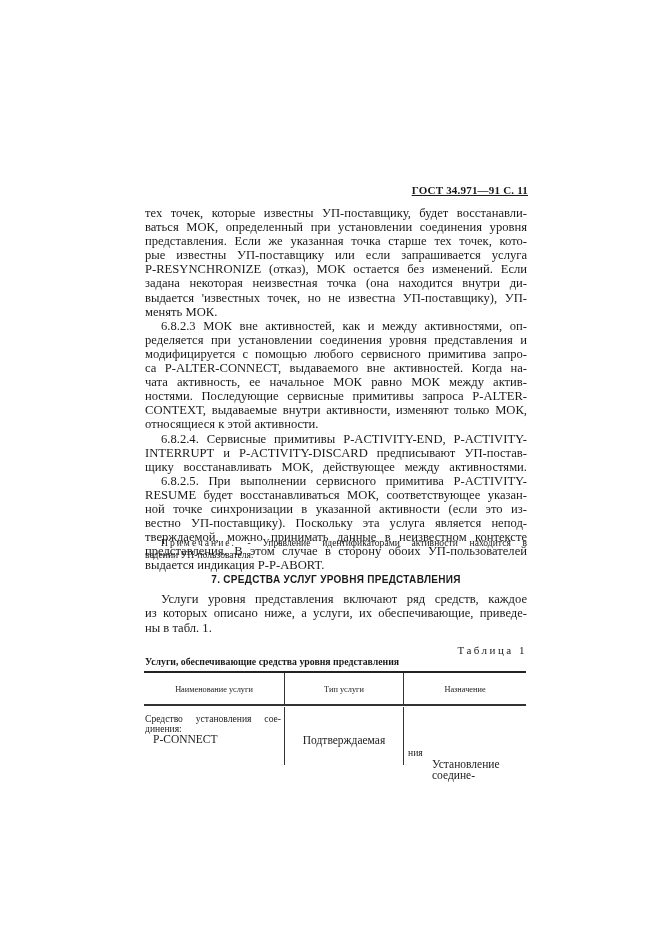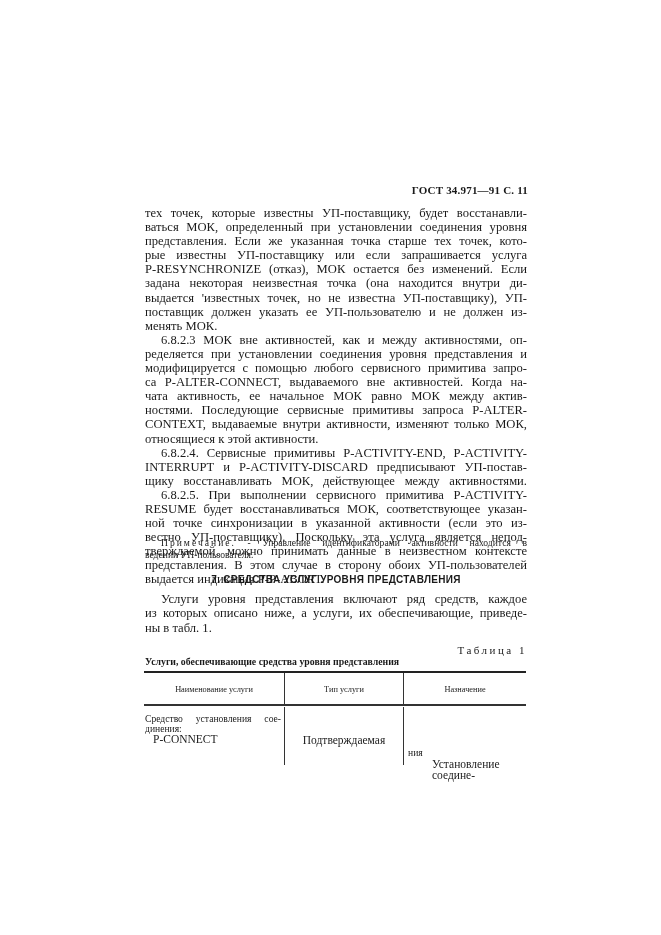--- a/index.html
+++ b/index.html
@@ -3,21 +3,21 @@
 <meta charset="utf-8">
 <style>
   html, body { margin:0; padding:0; }
   body {
     width:661px; height:935px; background:#ffffff; position:relative; overflow:hidden;
     font-family:"DejaVu Serif","Liberation Serif",serif; color:#1a1a1a;
   }
   .page { position:absolute; left:0; top:0; width:661px; height:935px; }
   .header {
     position:absolute; top:184px; right:133px;
-    font-family:"Liberation Serif",serif; font-weight:bold; font-size:11px; letter-spacing:0.2px;
+    font-family:"Liberation Serif",serif; font-weight:bold; font-size:11px; letter-spacing:0.2px;text-decoration:underline;
   }
   .body-text {
     position:absolute; left:145px; width:382px; top:206px;
     font-family:"Liberation Serif",serif; font-size:12.6px; line-height:14.1px;
   }
   .line { white-space:nowrap; text-align:justify; text-align-last:justify; display:block; height:14.1px; }
   .line.last { text-align-last:left; }
   .line.indent { padding-left:16px; }
   .note {
     position:absolute; left:145px; width:382px; top:537px;
@@ -60,21 +60,20 @@
   <div class="header">ГОСТ 34.971—91 С. 11</div>
 
   <div class="body-text">
     <span class="line">тех точек, которые известны УП-поставщику, будет восстанавли-</span>
     <span class="line">ваться МОК, определенный при установлении соединения уровня</span>
     <span class="line">представления. Если же указанная точка старше тех точек, кото-</span>
     <span class="line">рые известны УП-поставщику или если запрашивается услуга</span>
     <span class="line">P-RESYNCHRONIZE (отказ), МОК остается без изменений. Если</span>
     <span class="line">задана некоторая неизвестная точка (она находится внутри ди-</span>
     <span class="line">выдается 'известных точек, но не известна УП-поставщику), УП-</span>
-    <span class="line">поставщик должен указать ее УП-пользователю и не должен из-</span>
     <span class="line last">менять МОК.</span>
     <span class="line indent">6.8.2.3 МОК вне активностей, как и между активностями, оп-</span>
     <span class="line">ределяется при установлении соединения уровня представления и</span>
     <span class="line">модифицируется с помощью любого сервисного примитива запро-</span>
     <span class="line">са P-ALTER-CONNECT, выдаваемого вне активностей. Когда на-</span>
     <span class="line">чата активность, ее начальное МОК равно МОК между актив-</span>
     <span class="line">ностями. Последующие сервисные примитивы запроса P-ALTER-</span>
     <span class="line">CONTEXT, выдаваемые внутри активности, изменяют только МОК,</span>
     <span class="line last">относящиеся к этой активности.</span>
     <span class="line indent">6.8.2.4. Сервисные примитивы P-ACTIVITY-END, P-ACTIVITY-</span>

